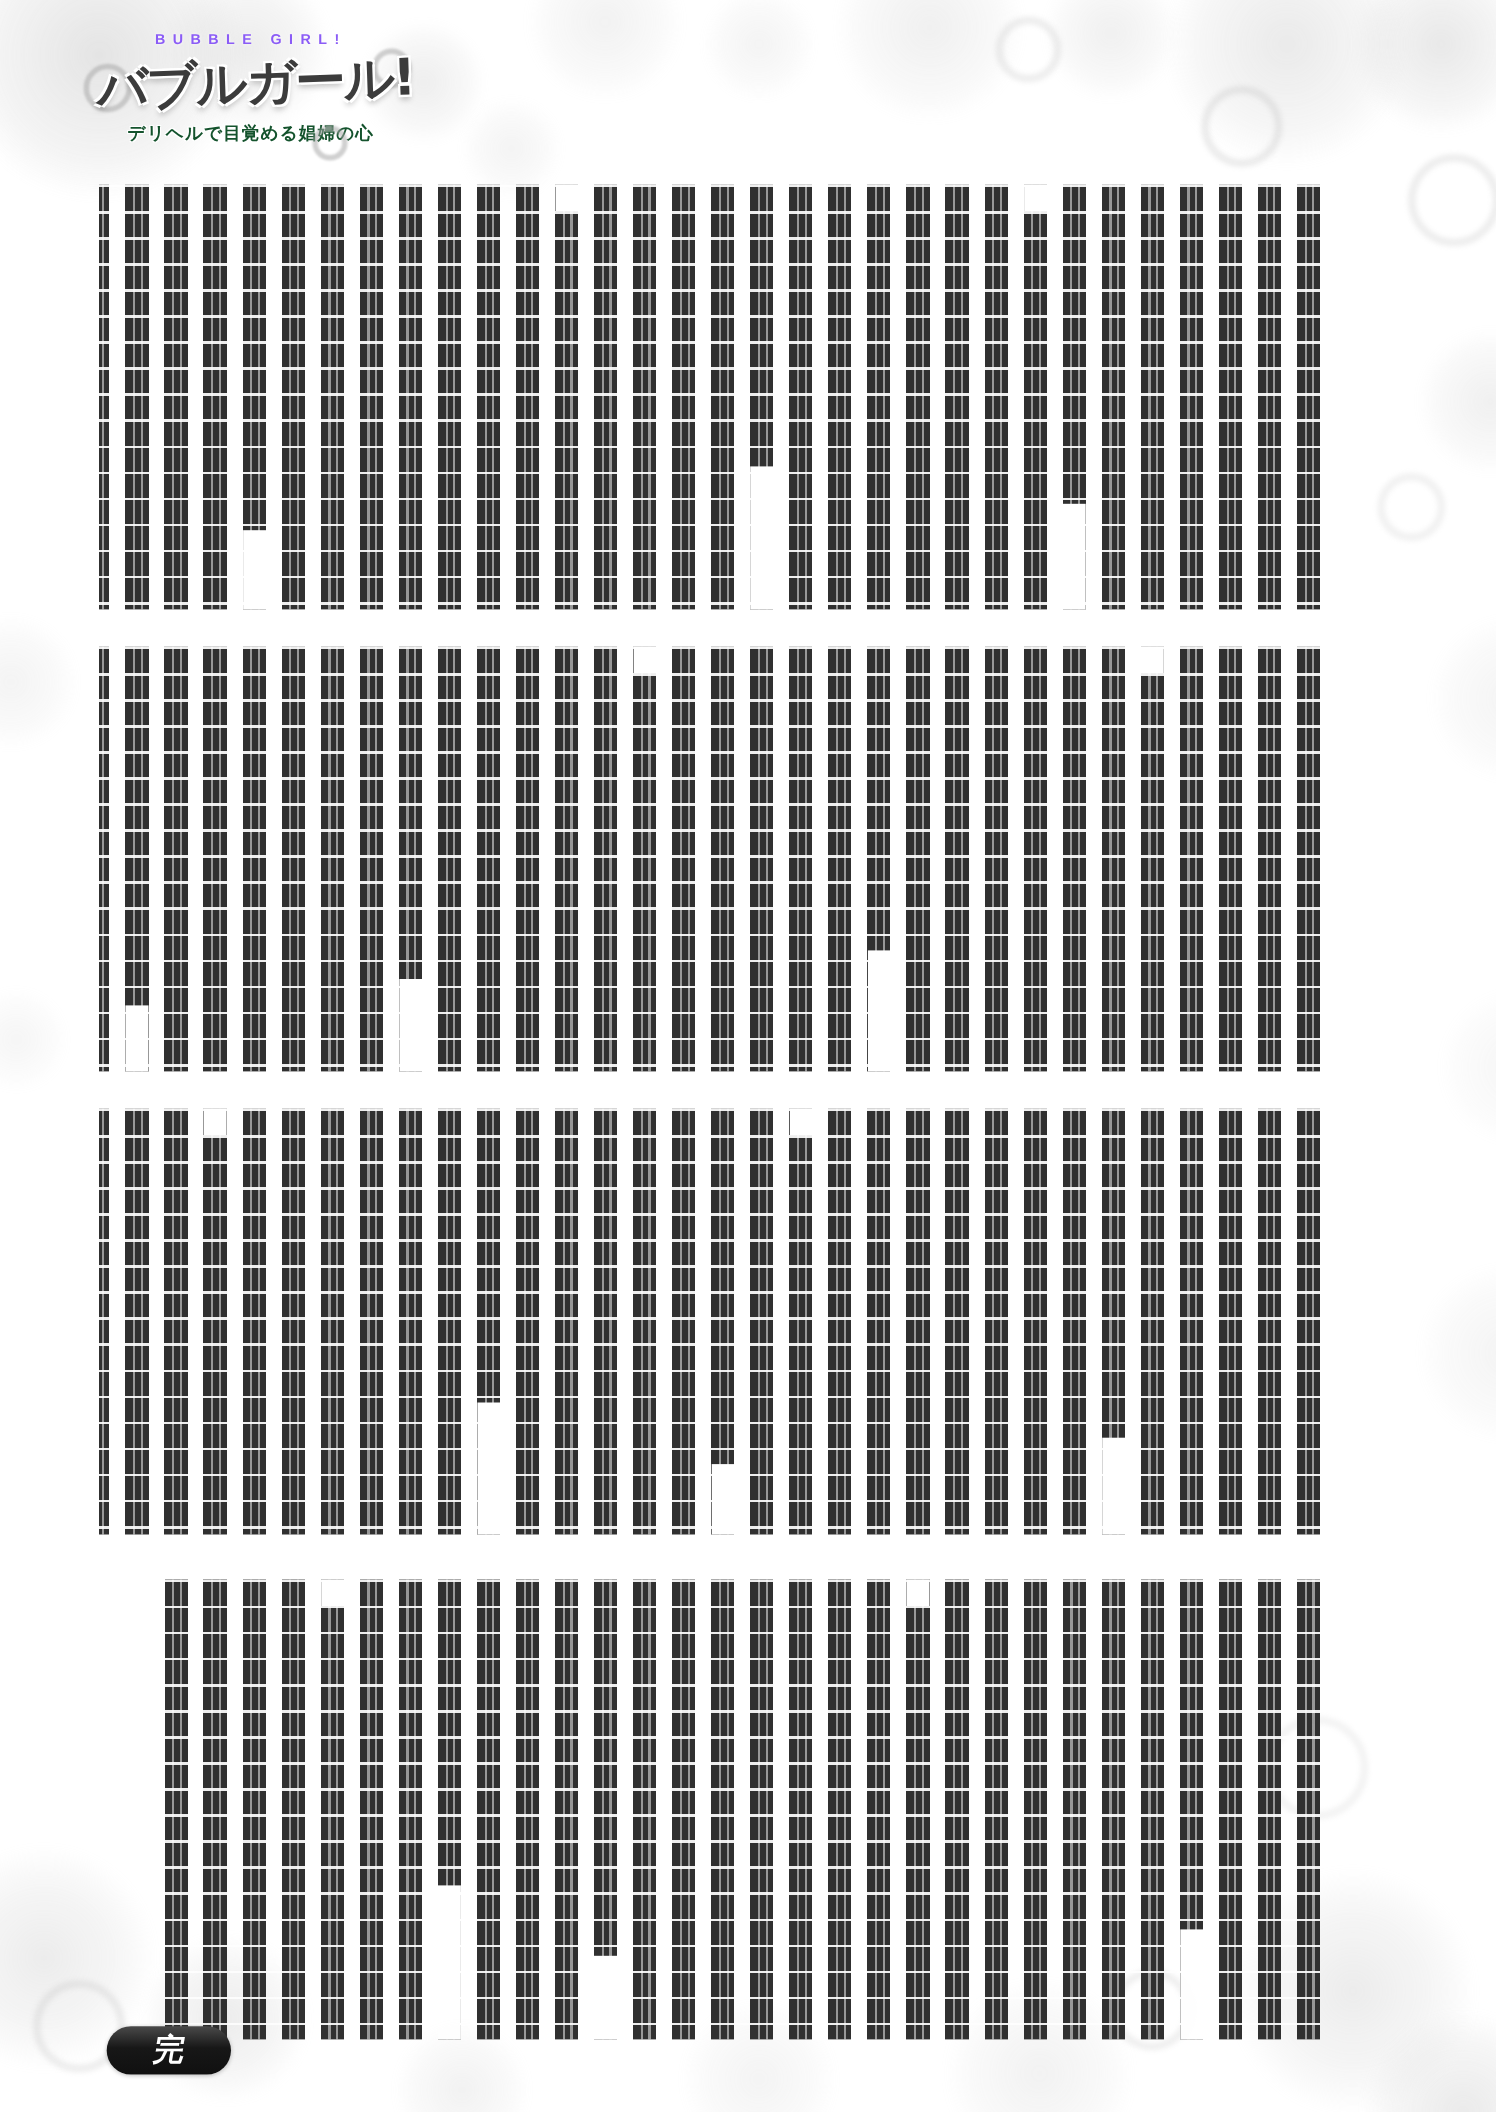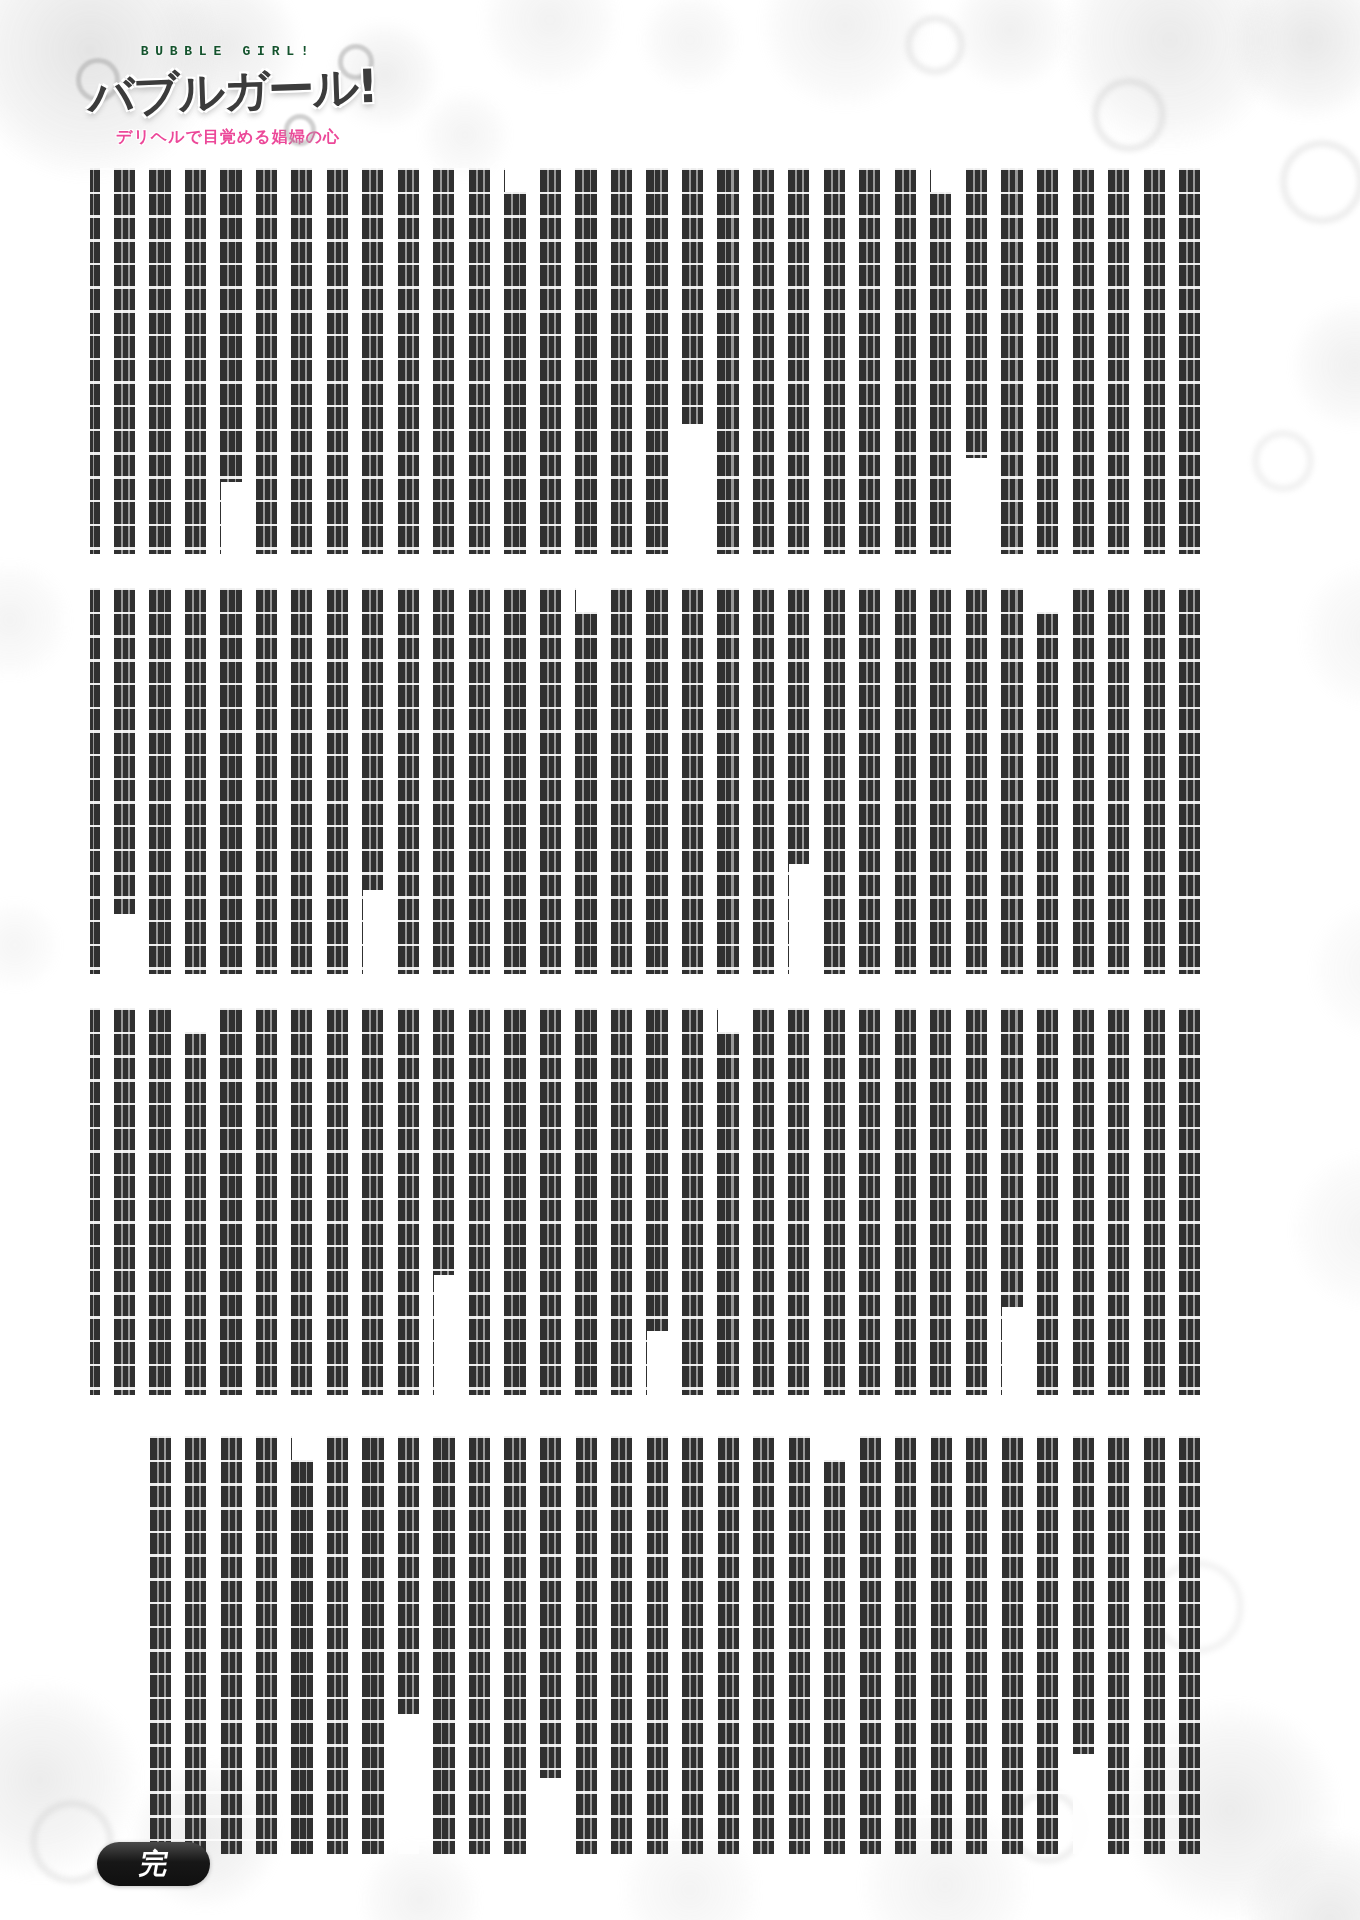--- a/index.html
+++ b/index.html
@@ -18,38 +18,37 @@
     filter:blur(5px);
   }
   .b-ring{
     border:7px solid rgba(180,180,180,.5);
     filter:blur(2.5px);
     background:transparent;
   }
   
   .logo{position:absolute;left:88px;top:28px;width:280px;z-index:2;text-align:center;}
   .logo-eyebrow{
-    font-family:Liberation Mono, monospace;
-    font-size:13px;font-weight:bold;color:#14532d;
+    font-family:Liberation Sans, sans-serif;
+    font-size:13px;font-weight:bold;color:#8b5cf6;
     letter-spacing:.52em;white-space:nowrap;
     text-shadow:0 0 3px #fff;
-    margin-top:16px;
   }
   .logo-title{
     margin-top:2px;
     font-family:"DejaVu Sans", sans-serif;
     font-size:46px;font-weight:800;color:#3c3c3c;
     letter-spacing:-2px;white-space:nowrap;
     transform:rotate(-2deg);
     text-shadow:-2px -2px 0 #fff,2px -2px 0 #fff,-2px 2px 0 #fff,2px 2px 0 #fff,0 4px 6px rgba(0,0,0,.28);
   }
   .logo-subtitle{
     margin-top:4px;
     font-family:"DejaVu Sans", sans-serif;
-    font-size:16px;font-weight:bold;color:#ec4899;
+    font-size:16px;font-weight:bold;color:#14532d;
     letter-spacing:1px;white-space:nowrap;
     text-shadow:-1px -1px 0 #fff,1px -1px 0 #fff,-1px 1px 0 #fff,1px 1px 0 #fff;
   }
   .logo-ring{position:absolute;border-radius:50%;border:5px solid rgba(170,170,170,.55);filter:blur(1px);}
   
   .vtext{
     position:absolute;z-index:1;
     filter:blur(.3px);
     opacity:.94;
     background-image:

